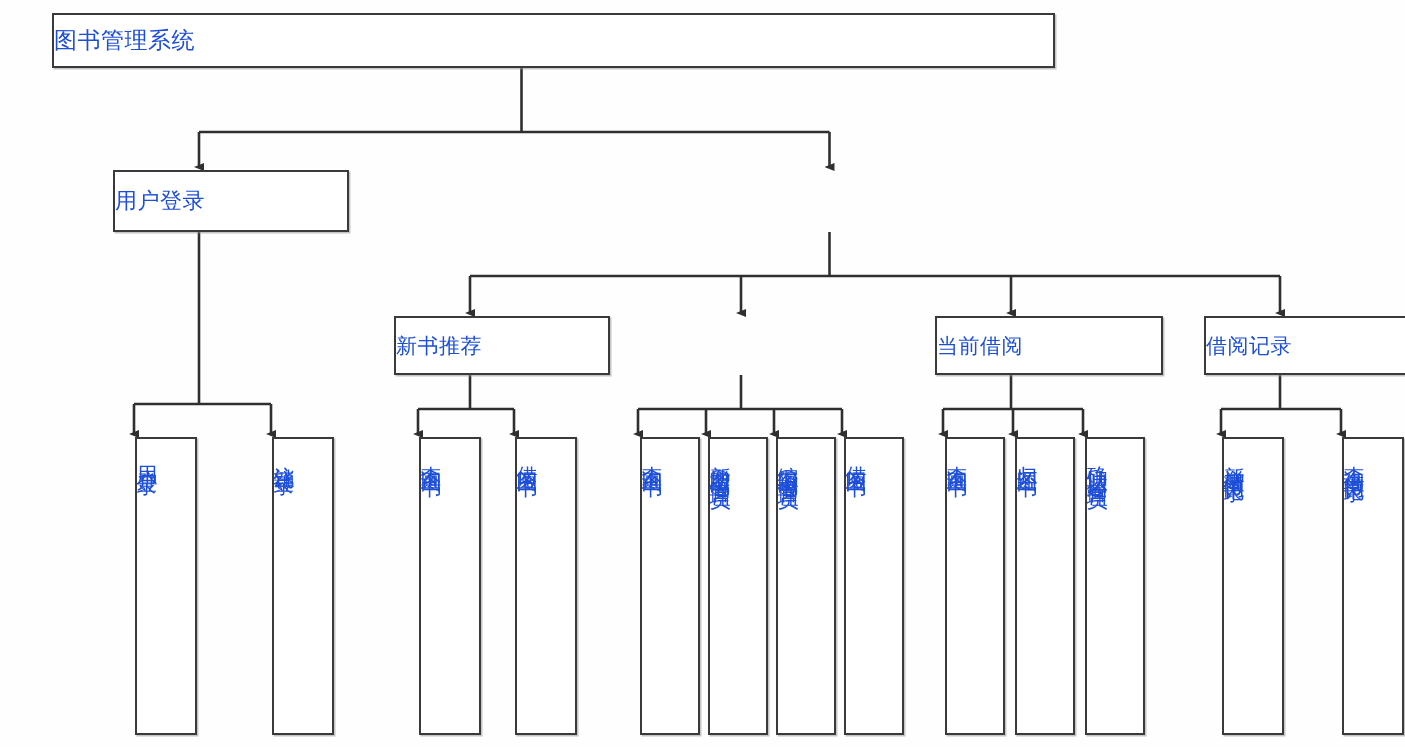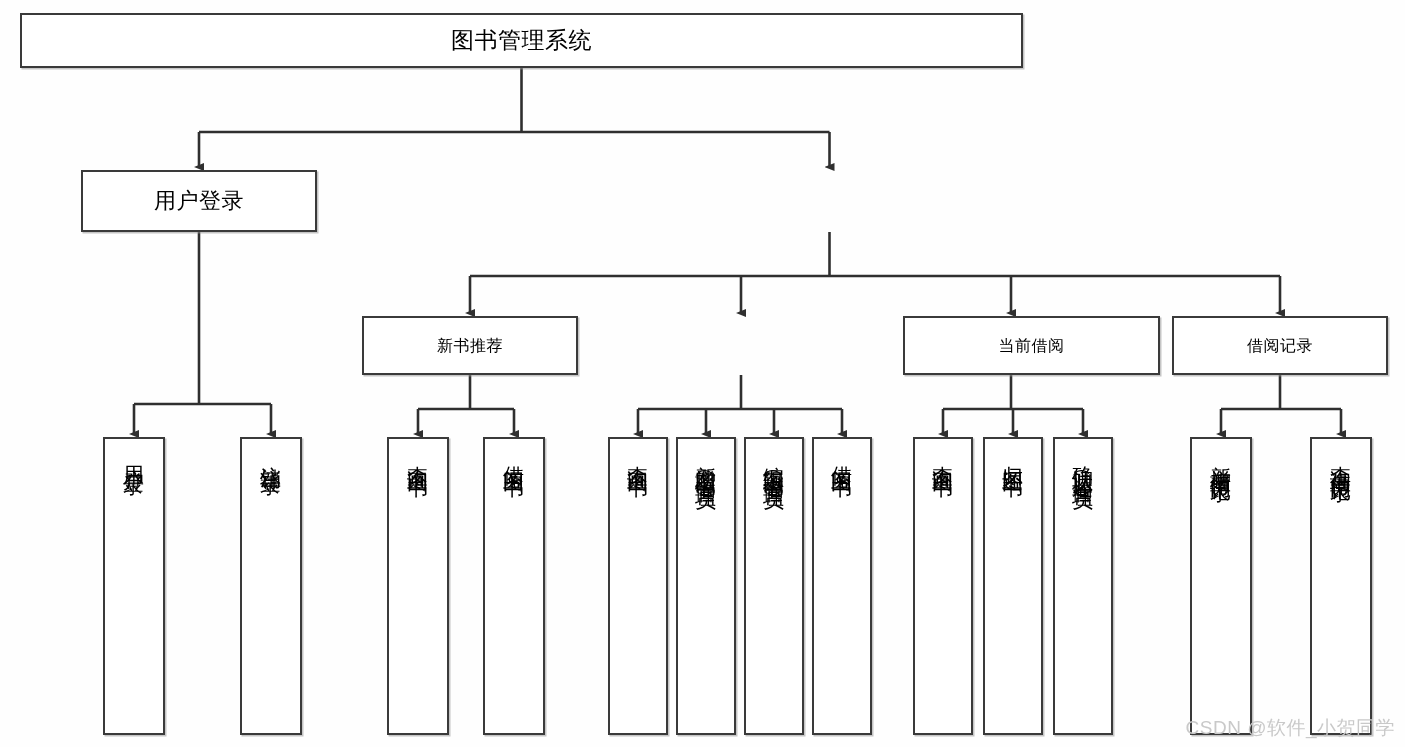--- a/index.html
+++ b/index.html
@@ -14,33 +14,33 @@
 
   
   .node-box{
     position:absolute;
     box-sizing:border-box;
     background:#ffffff;
     border:2.5px solid #3a3a3a;
     box-shadow:1.5px 1.5px 0 rgba(150,150,150,.55);
     display:flex;
     align-items:center;
-    justify-content:center;
-    color:#000000;
+    color:#1d4ed8;
+    margin-left:32px;
   }
   .node-label{
     display:block;
     letter-spacing:.5px;
     white-space:nowrap;
     line-height:1.12;
     text-align:center;
   }
   .node-root .node-label{font-size:23px;}
   .node-l2 .node-label{font-size:22px;}
-  .node-l3 .node-label{font-size:16px;}
+  .node-l3 .node-label{font-size:21px;}
 
   
   .node-leaf{align-items:flex-start;padding-top:10px;}
   .node-leaf .node-label{
     writing-mode:vertical-rl;
     text-orientation:upright;
     font-size:21px;
     letter-spacing:3.5px;
     line-height:1.0;
     white-space:nowrap;
@@ -110,21 +110,21 @@
     <span class="node-label">图书管理系统</span>
   </div>
 
   <div class="node-box node-l2" style="left: 81px; top: 170px; width: 236px; height: 62px;">
     <span class="node-label">用户登录</span>
   </div>
 
   <div class="node-box node-l3" style="left: 362px; top: 316px; width: 216px; height: 59px;">
     <span class="node-label">新书推荐</span>
   </div>
-  <div class="node-box node-l3" style="left: 903px; top: 316px; width: 257px; height: 59px;">
+  <div class="node-box node-l3" style="left: 903px; top: 316px; width: 228px; height: 59px;">
     <span class="node-label">当前借阅</span>
   </div>
   <div class="node-box node-l3" style="left: 1172px; top: 316px; width: 216px; height: 59px;">
     <span class="node-label">借阅记录</span>
   </div>
 
   <div class="node-box node-leaf" style="left: 103px; top: 437px; width: 62px; height: 298px;">
     <span class="node-label">用户登录</span>
   </div>
   <div class="node-box node-leaf" style="left: 240px; top: 437px; width: 62px; height: 298px;">
@@ -157,14 +157,13 @@
   <div class="node-box node-leaf" style="left: 1053px; top: 437px; width: 60px; height: 298px;">
     <span class="node-label">确认归还（管理员）</span>
   </div>
   <div class="node-box node-leaf" style="left: 1190px; top: 437px; width: 62px; height: 298px;">
     <span class="node-label">新增借阅记录</span>
   </div>
   <div class="node-box node-leaf" style="left: 1310px; top: 437px; width: 62px; height: 298px;">
     <span class="node-label">查询借阅记录</span>
   </div>
 
-  <div class="watermark">CSDN @软件_小贺同学</div>
 </div>
 
 </body></html>

